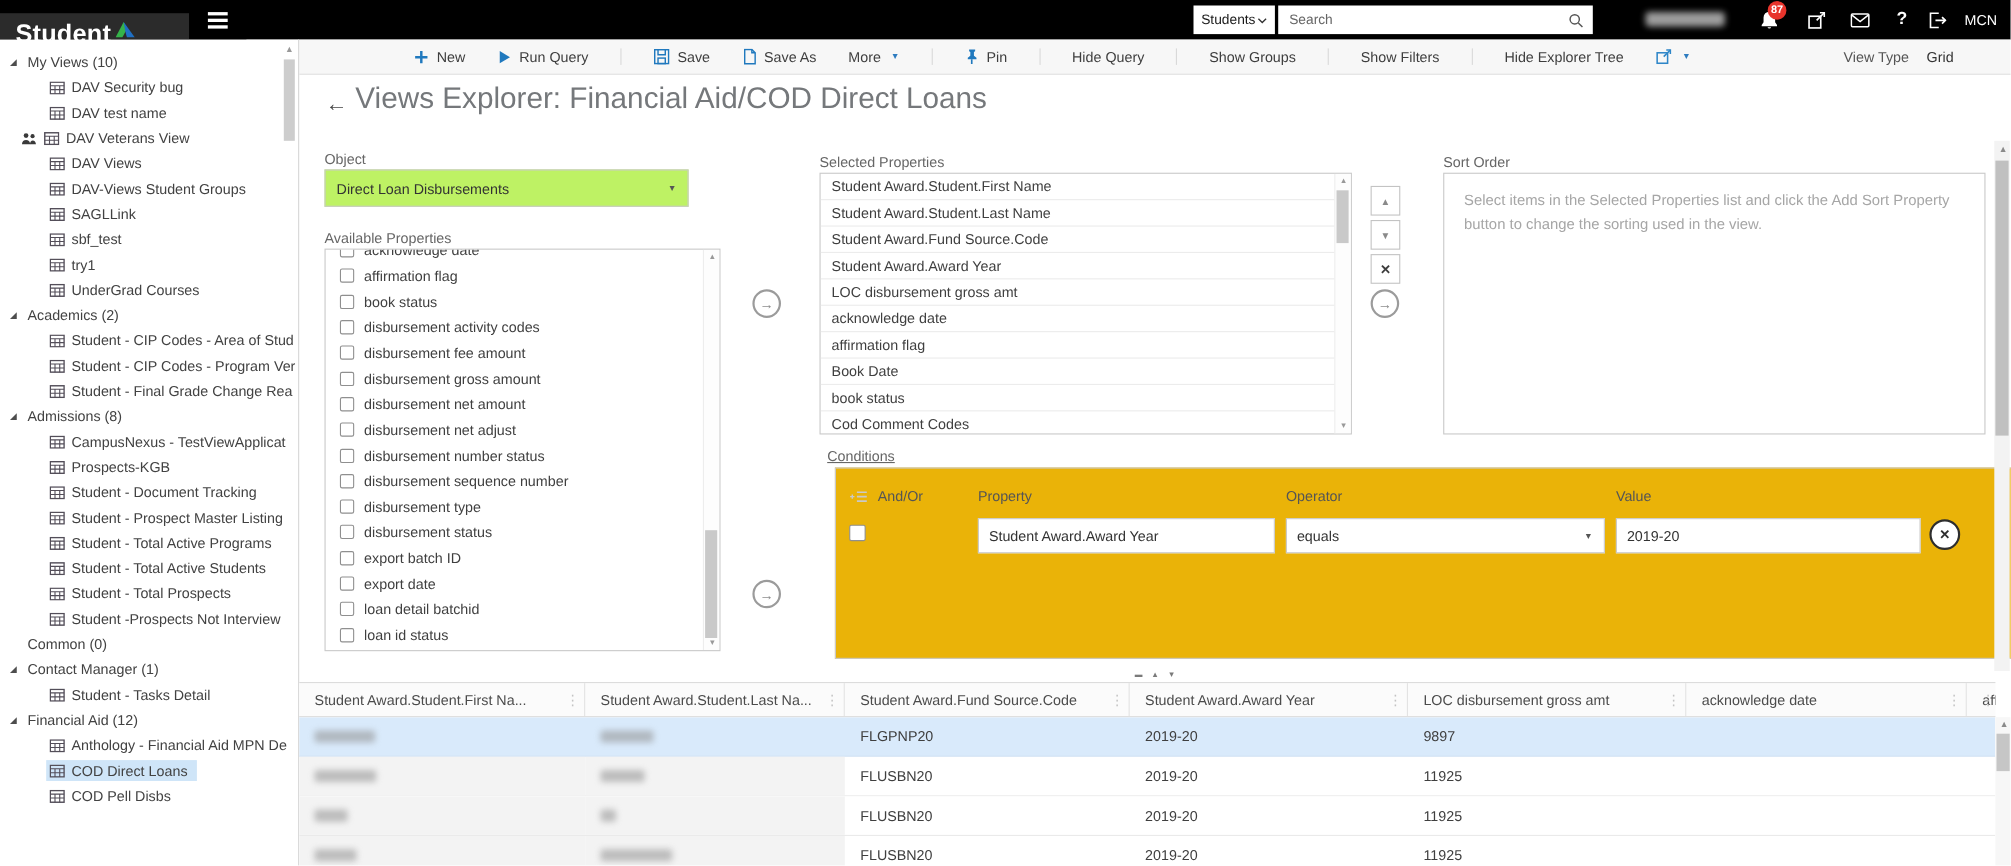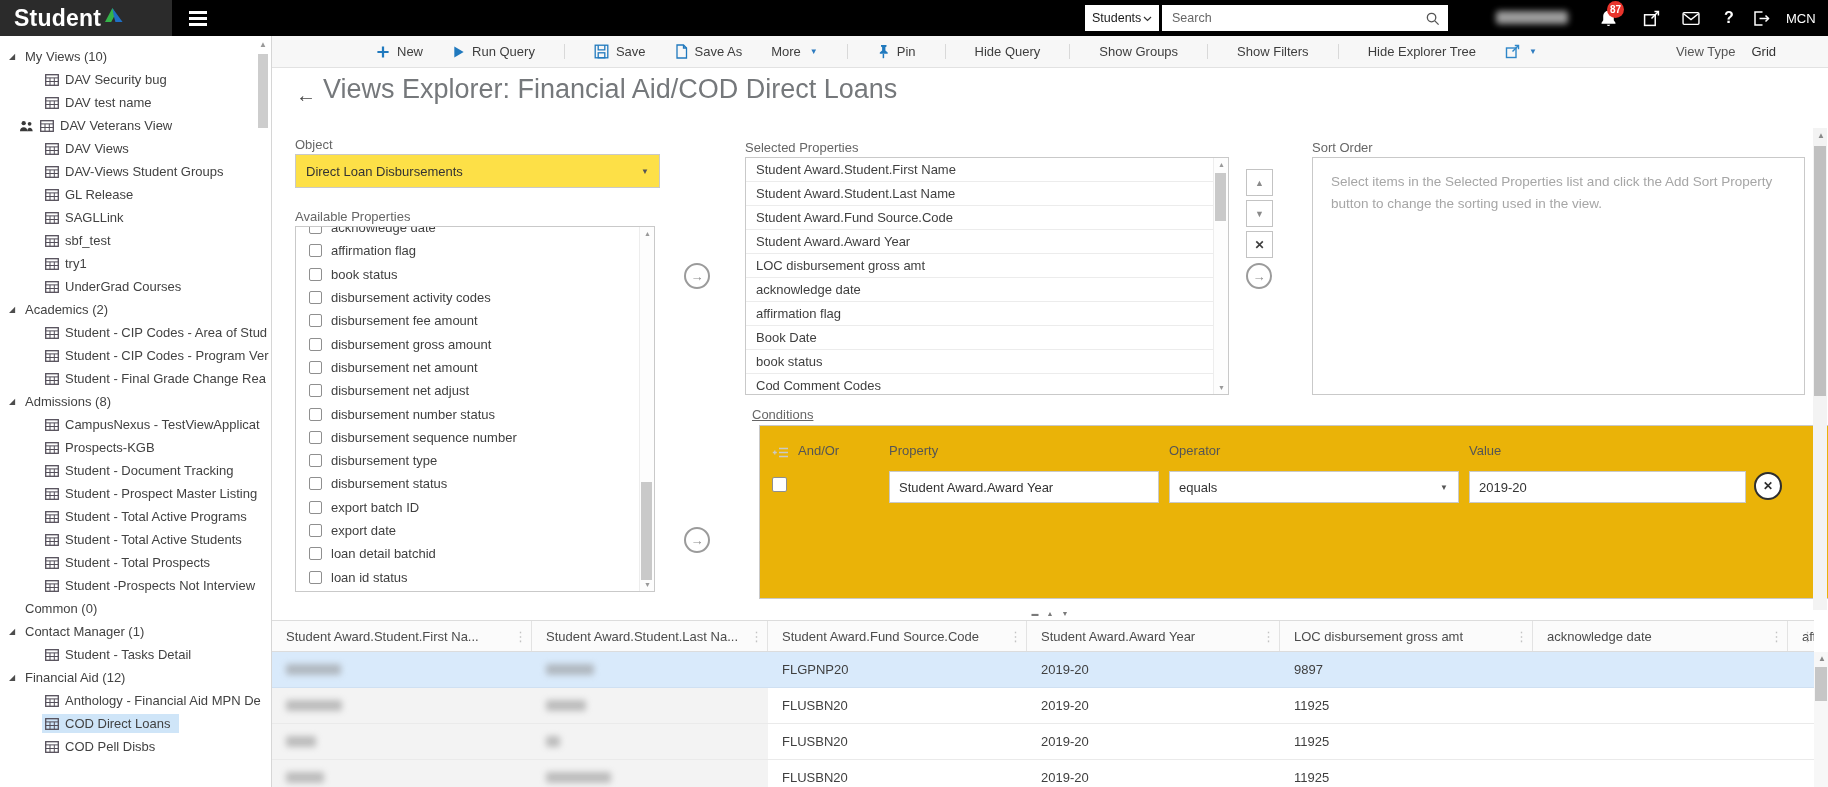--- a/index.html
+++ b/index.html
@@ -2,21 +2,21 @@
 <html><head>
 <meta charset="utf-8">
 <style>
   html,body{margin:0;padding:0;}
   body{width:1828px;height:787px;overflow:hidden;background:#fff;
        font-family:"Liberation Sans", sans-serif;}
   .app{position:relative;width:1828px;height:787px;overflow:hidden;background:#fff;}
 
   
   .topbar{position:absolute;left:0;top:0;width:100%;height:36px;background:#000;}
-  .logo{position:absolute;left:0;top:0;width:172px;height:36px;background:#2b2b2b;
+  .logo{position:absolute;left:0;top:12px;width:172px;height:36px;background:#2b2b2b;
         display:flex;align-items:center;padding-left:14px;box-sizing:border-box;gap:4px;}
   .logo-text{color:#fff;font-size:23px;font-weight:700;letter-spacing:.2px;}
   .hamburger{position:absolute;left:172px;top:0;width:52px;height:36px;background:#000;
         display:flex;flex-direction:column;align-items:center;justify-content:center;gap:3px;cursor:pointer;}
   .hamburger span{width:18px;height:3px;background:#fff;display:block;}
   .students-dd{position:absolute;left:1085px;top:5px;width:74px;height:26px;background:#fff;
         display:flex;align-items:center;justify-content:space-between;padding:0 7px;
         font-size:12.5px;color:#1a1a1a;box-sizing:border-box;cursor:pointer;}
   .searchbox{position:absolute;left:1162px;top:5px;width:286px;height:26px;background:#fff;
         display:flex;align-items:center;box-sizing:border-box;padding:0 8px;}
@@ -62,23 +62,23 @@
   .sb-up{position:absolute;right:4px;top:4px;font-size:8px;color:#999;}
   .sb-thumb{position:absolute;right:3px;top:18px;width:10px;height:74px;background:#cdcdcd;}
 
   
   .back{position:absolute;left:296px;top:84px;font-size:20px;color:#454545;cursor:pointer;}
   .page-title{position:absolute;left:323px;top:74px;font-size:27px;font-weight:400;
         color:#75787b;margin:0;white-space:nowrap;}
 
   
   .qlabel{position:absolute;font-size:13px;color:#666;}
-  .object-dd{position:absolute;left:295px;top:154px;width:365px;height:34px;border:1px solid #c9c9c9;
+  .object-dd{position:absolute;left:295px;top:154px;width:331px;height:34px;border:1px solid #c9c9c9;
         box-sizing:border-box;display:flex;align-items:center;padding:0 13px 0 10px;font-size:13px;
-        color:#333;cursor:pointer;background:#fde047;}
+        color:#333;cursor:pointer;background:#bef264;}
   .dd-caret{position:absolute;right:10px;font-size:8px;color:#555;}
 
   .avail-box{position:absolute;left:295px;top:226px;width:360px;height:366px;border:1px solid #c9c9c9;
         box-sizing:border-box;overflow:hidden;background:#fff;}
   .avail-list{margin-top:-11px;}
   .arow{height:23.3px;display:flex;align-items:center;gap:9px;padding-left:13px;}
   .cb{width:13px;height:13px;border:1px solid #8f8f8f;border-radius:2px;background:#fff;flex:none;
         box-sizing:border-box;cursor:pointer;}
   .alabel{font-size:13px;color:#3f3f3f;white-space:nowrap;}
   .vscroll{position:absolute;right:0;top:0;bottom:0;width:14px;border-left:1px solid #ededed;background:#fdfdfd;}
@@ -372,31 +372,20 @@
           </span>
         </div>
         <div class="titem">
           <span class="hl">
             <span class="ticon">
               <svg width="14" height="12" viewBox="0 0 14 12">
                 <rect x="0.7" y="0.7" width="12.6" height="10.6" fill="none" stroke="#534e59" stroke-width="1.3"></rect>
                 <path d="M0.7 3.9h12.6M5 3.9v7.4M9.3 3.9v7.4M0.7 7.5h12.6" stroke="#534e59" stroke-width="1" fill="none"></path>
               </svg>
             </span>
-            <span>GL Release</span>
-          </span>
-        </div>
-        <div class="titem">
-          <span class="hl">
-            <span class="ticon">
-              <svg width="14" height="12" viewBox="0 0 14 12">
-                <rect x="0.7" y="0.7" width="12.6" height="10.6" fill="none" stroke="#534e59" stroke-width="1.3"></rect>
-                <path d="M0.7 3.9h12.6M5 3.9v7.4M9.3 3.9v7.4M0.7 7.5h12.6" stroke="#534e59" stroke-width="1" fill="none"></path>
-              </svg>
-            </span>
             <span>SAGLLink</span>
           </span>
         </div>
         <div class="titem">
           <span class="hl">
             <span class="ticon">
               <svg width="14" height="12" viewBox="0 0 14 12">
                 <rect x="0.7" y="0.7" width="12.6" height="10.6" fill="none" stroke="#534e59" stroke-width="1.3"></rect>
                 <path d="M0.7 3.9h12.6M5 3.9v7.4M9.3 3.9v7.4M0.7 7.5h12.6" stroke="#534e59" stroke-width="1" fill="none"></path>
               </svg>

